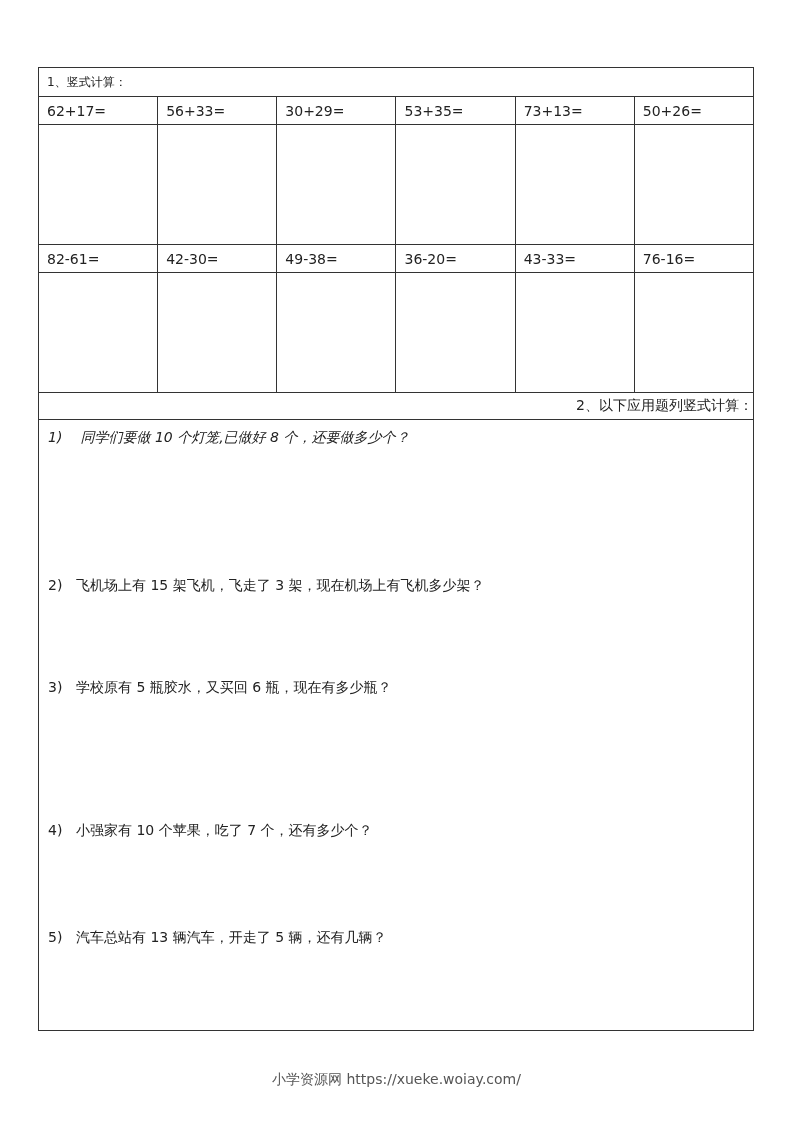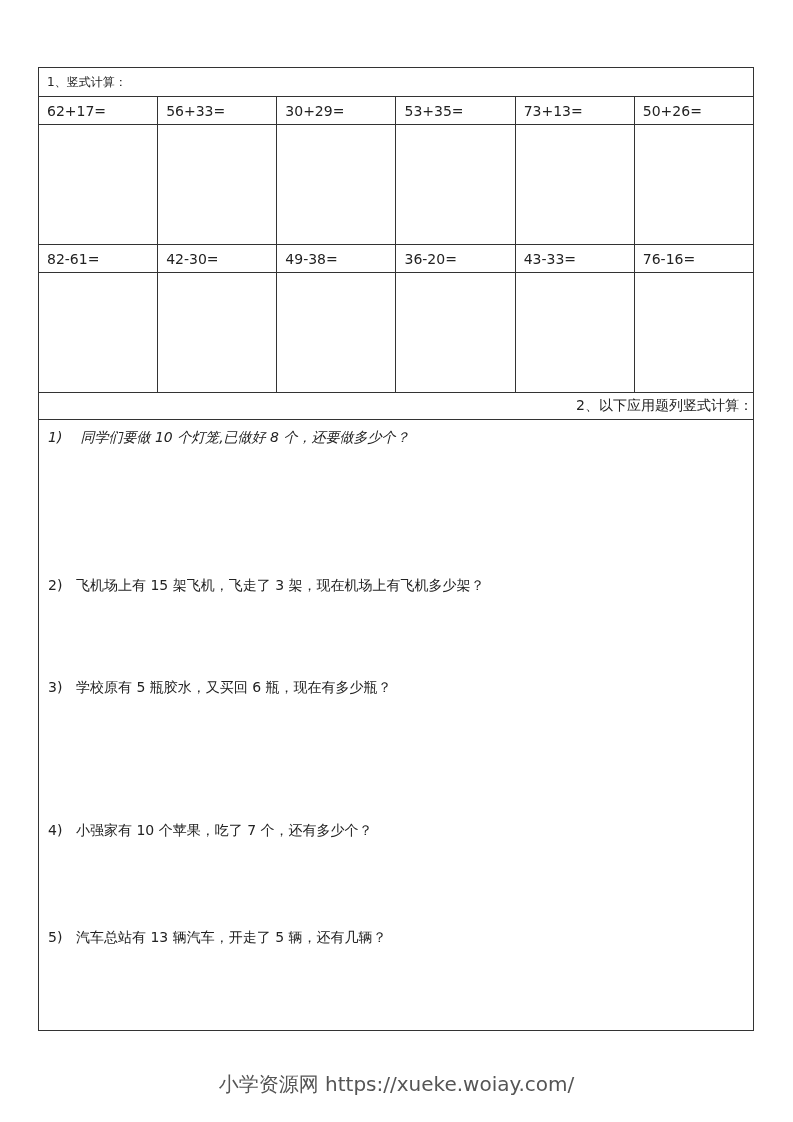--- a/index.html
+++ b/index.html
@@ -8,21 +8,21 @@
   .tbl { position:absolute; left:38px; top:67px; width:716px; border-collapse:collapse; table-layout:fixed; }
   .tbl td { border:1px solid #333; padding:0 0 0 8px; font-size:14px; vertical-align:middle; }
   .tbl tr.title td { height:28px; font-size:12px;margin-top:24px; }
   .tbl tr.eq td { height:27px; }
   .tbl tr.space td { height:119px; }
   .tbl tr.space2 td { height:119px; }
   .tbl tr.title2 td { height:26px;text-align:right; }
   .box { position:absolute; left:38px; top:417px; width:714px; height:613px; border:1px solid #333; border-top:none; }
   .q { position:absolute; left:9px; font-size:14px; white-space:nowrap; }
   .q .num { display:inline-block; width:28px; }
-  .footer { position:absolute; top:1071px; left:0; width:793px; text-align:center; font-size:20px; color:#555; }
+  .footer { position:absolute; top:1071px; left:0; width:793px; text-align:center; font-size:14px; color:#555; }
 </style>
 </head>
 <body>
 
 <div class="page">
 
   <table class="tbl">
     <tbody>
         <tr class="title">
       <td colspan="6">1、竖式计算：</td>

